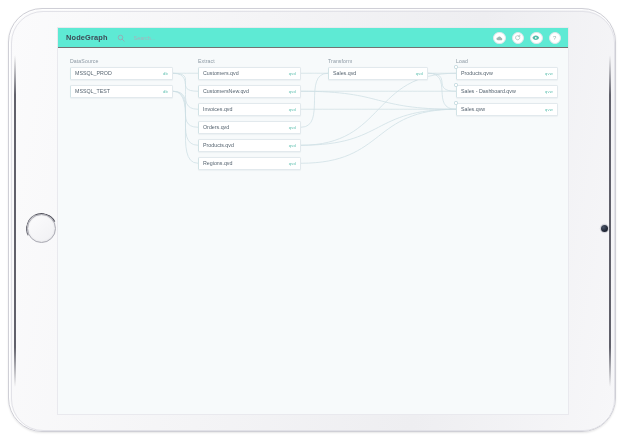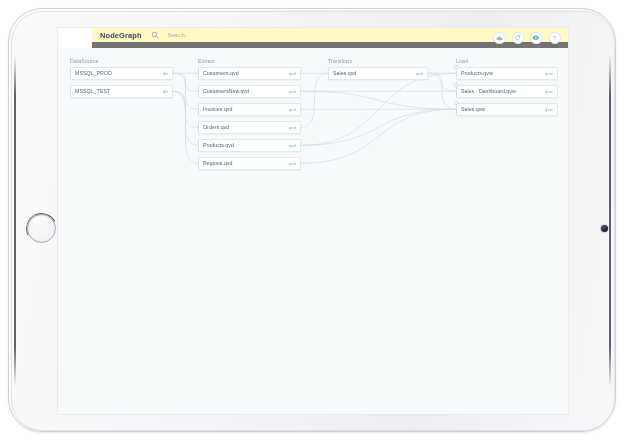--- a/index.html
+++ b/index.html
@@ -85,26 +85,25 @@
     height: 388px;
     background: #ffffff;
     overflow: hidden;
     border: 1px solid #e9e9ee;
   }
 
   
   #app-header {
     position: relative;
     height: 20px;
-    background: #fef9c3;
-    border-bottom: 6px solid #737373;
+    background: #5eead4;
+    border-bottom: 1px solid #737373;
     display: flex;
     align-items: center;
     padding: 0 8px;
-    margin-left: 34px;
   }
   #app-title {
     font-size: 7.4px;
     font-weight: bold;
     color: #3d4a57;
     letter-spacing: 0.15px;
     margin-right: 9px;
   }
   #header-search-icon {
     width: 8px; height: 8px;

